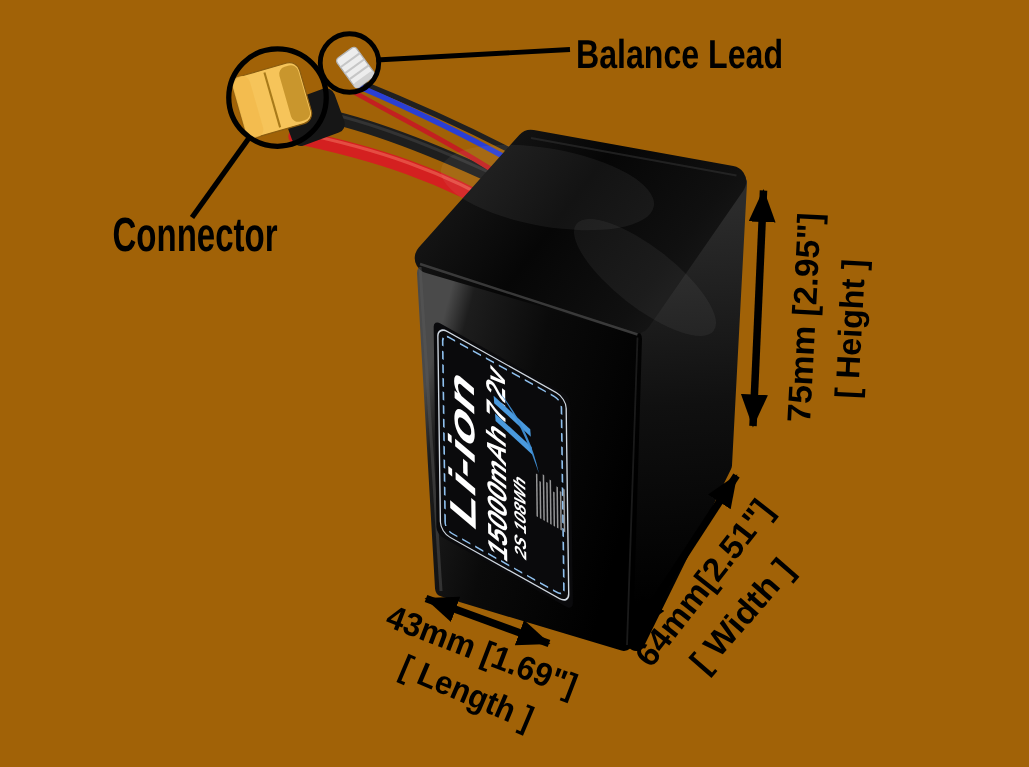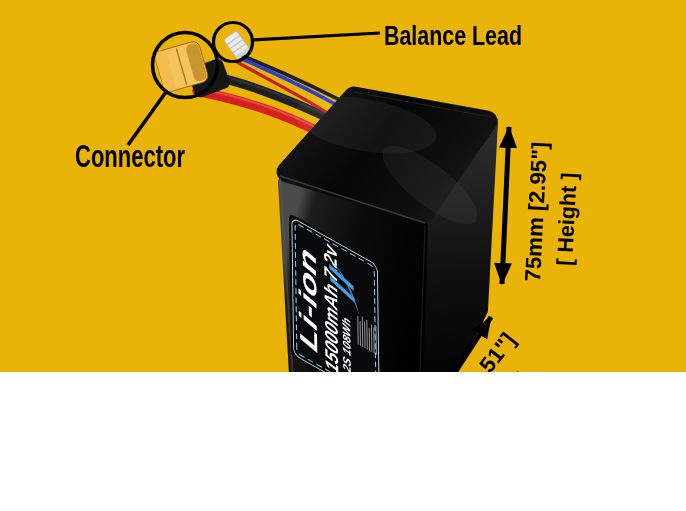--- a/index.html
+++ b/index.html
@@ -1,16 +1,16 @@
 <!DOCTYPE html>
 <html><head>
 <meta charset="utf-8">
 <style>
   html,body{margin:0;padding:0;background:#ffffff;}
-  .stage{position:relative;width:686px;height:372px;background:#eab308;overflow:hidden;
+  .stage{position:relative;width:686px;height:511px;background:#a16207;overflow:hidden;
          font-family:"Liberation Sans", sans-serif;}
   svg{position:absolute;inset:0;display:block;}
   .callout-text{font-family:"Liberation Sans", sans-serif;font-weight:800;fill:#000;}
   .dim-text{font-family:"Liberation Sans", sans-serif;font-weight:800;fill:#000;}
   .lbl-text{font-family:"Liberation Sans", sans-serif;font-weight:700;font-style:italic;fill:#fff;}
 </style>
 </head>
 <body>
 
 <div class="stage">

